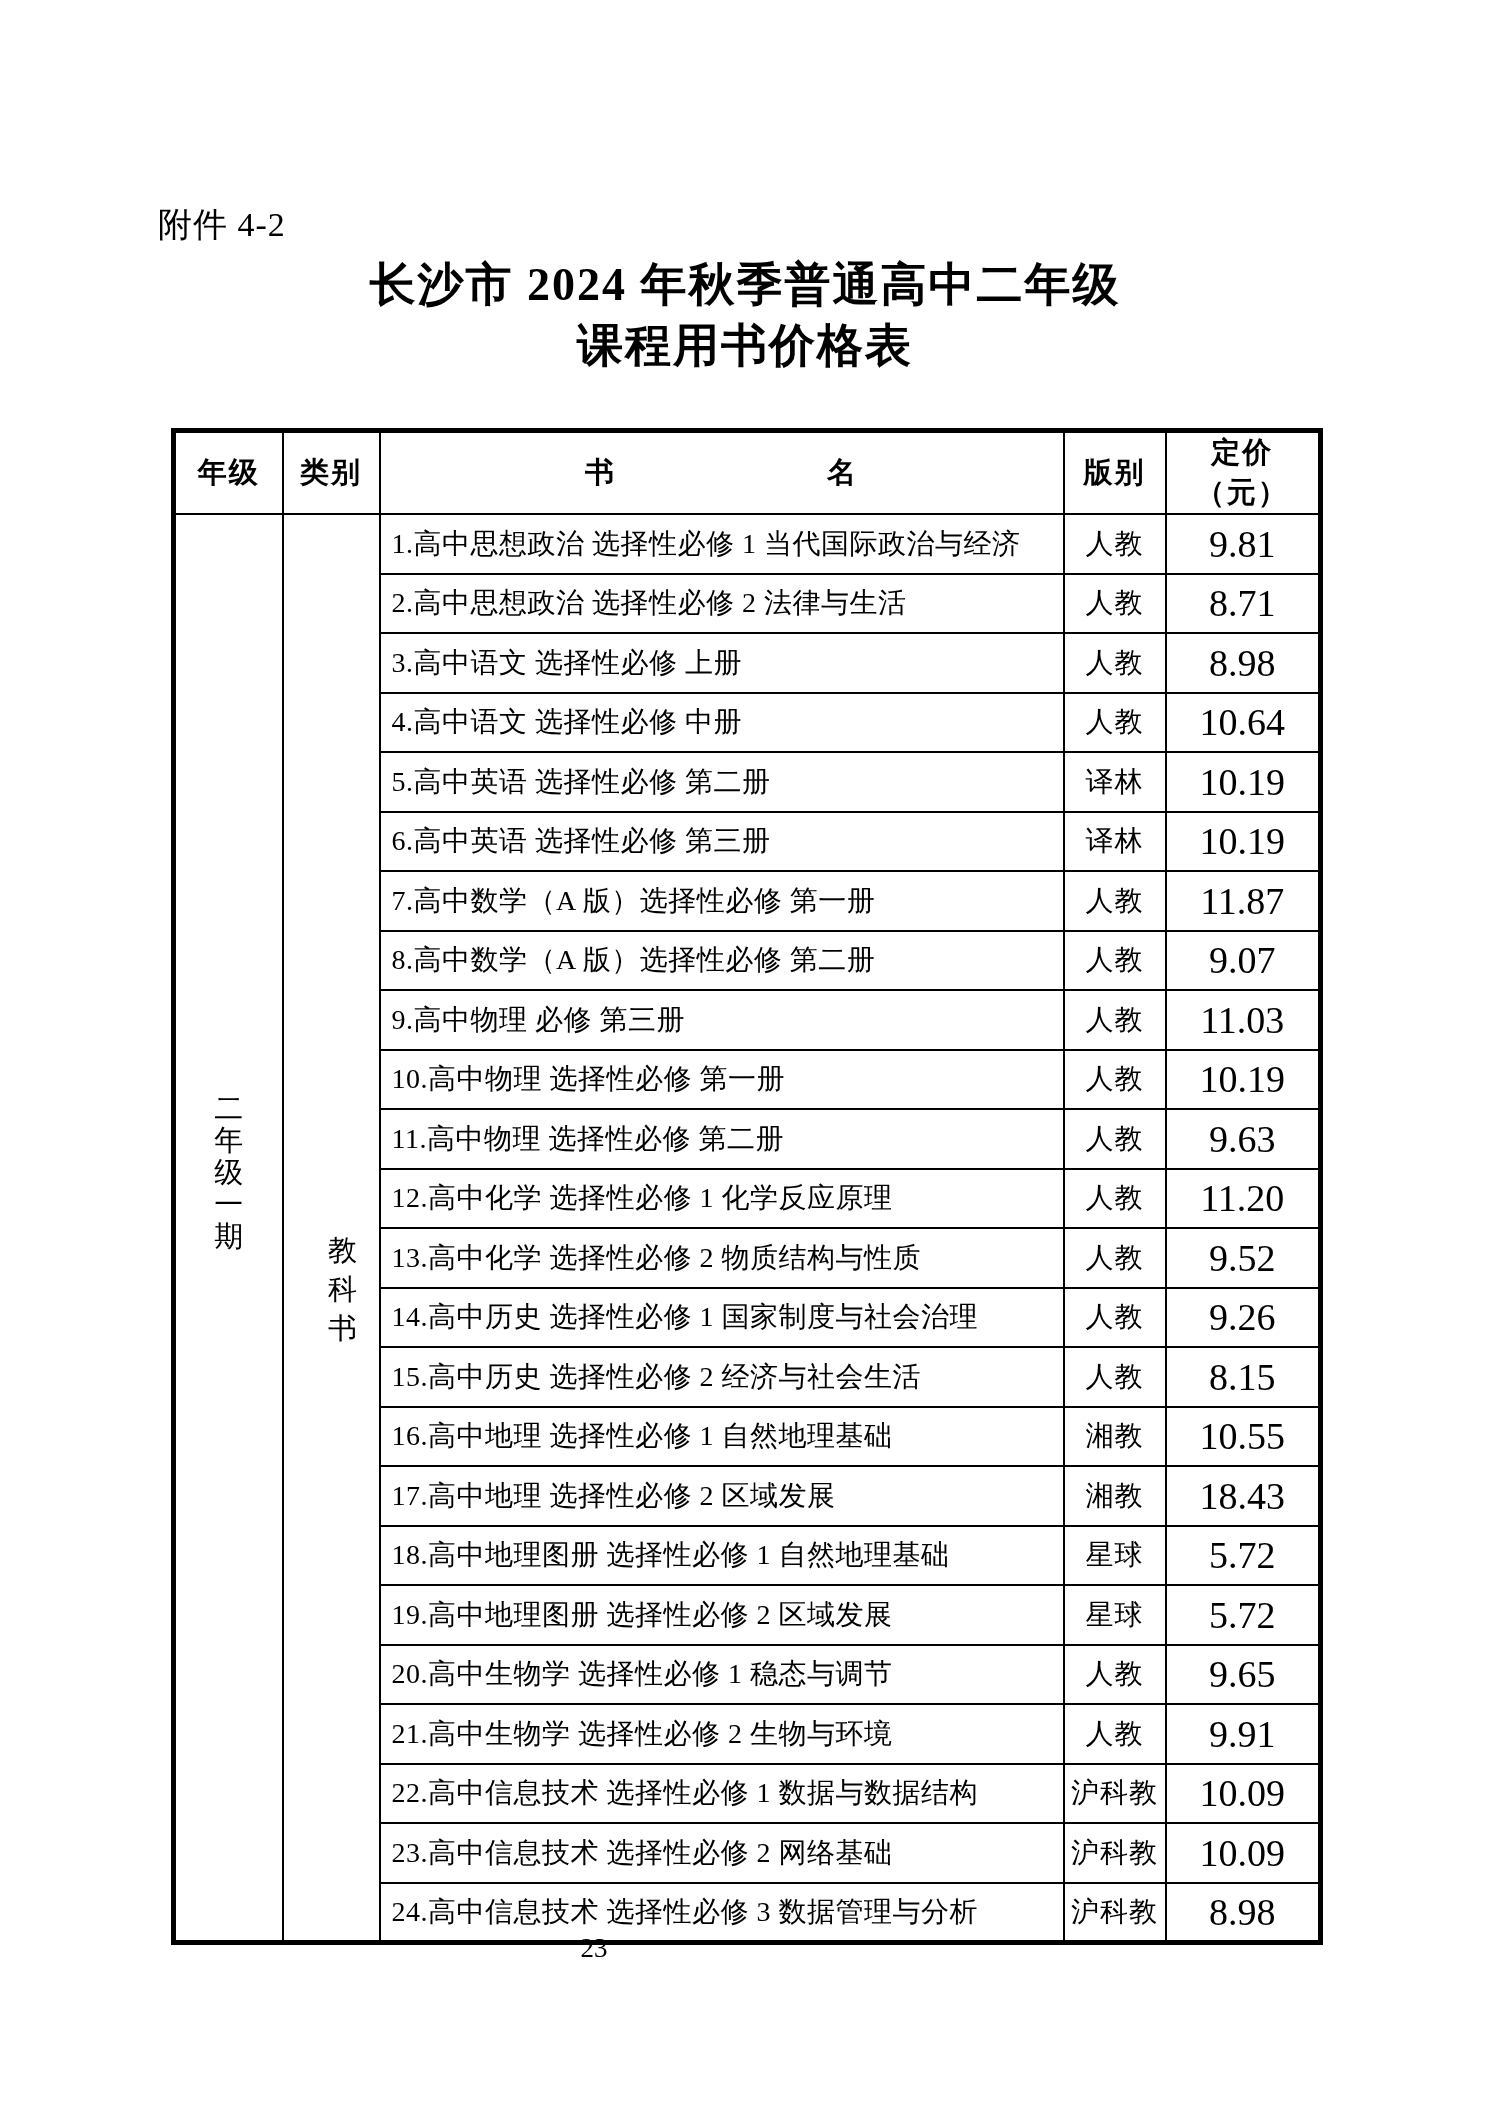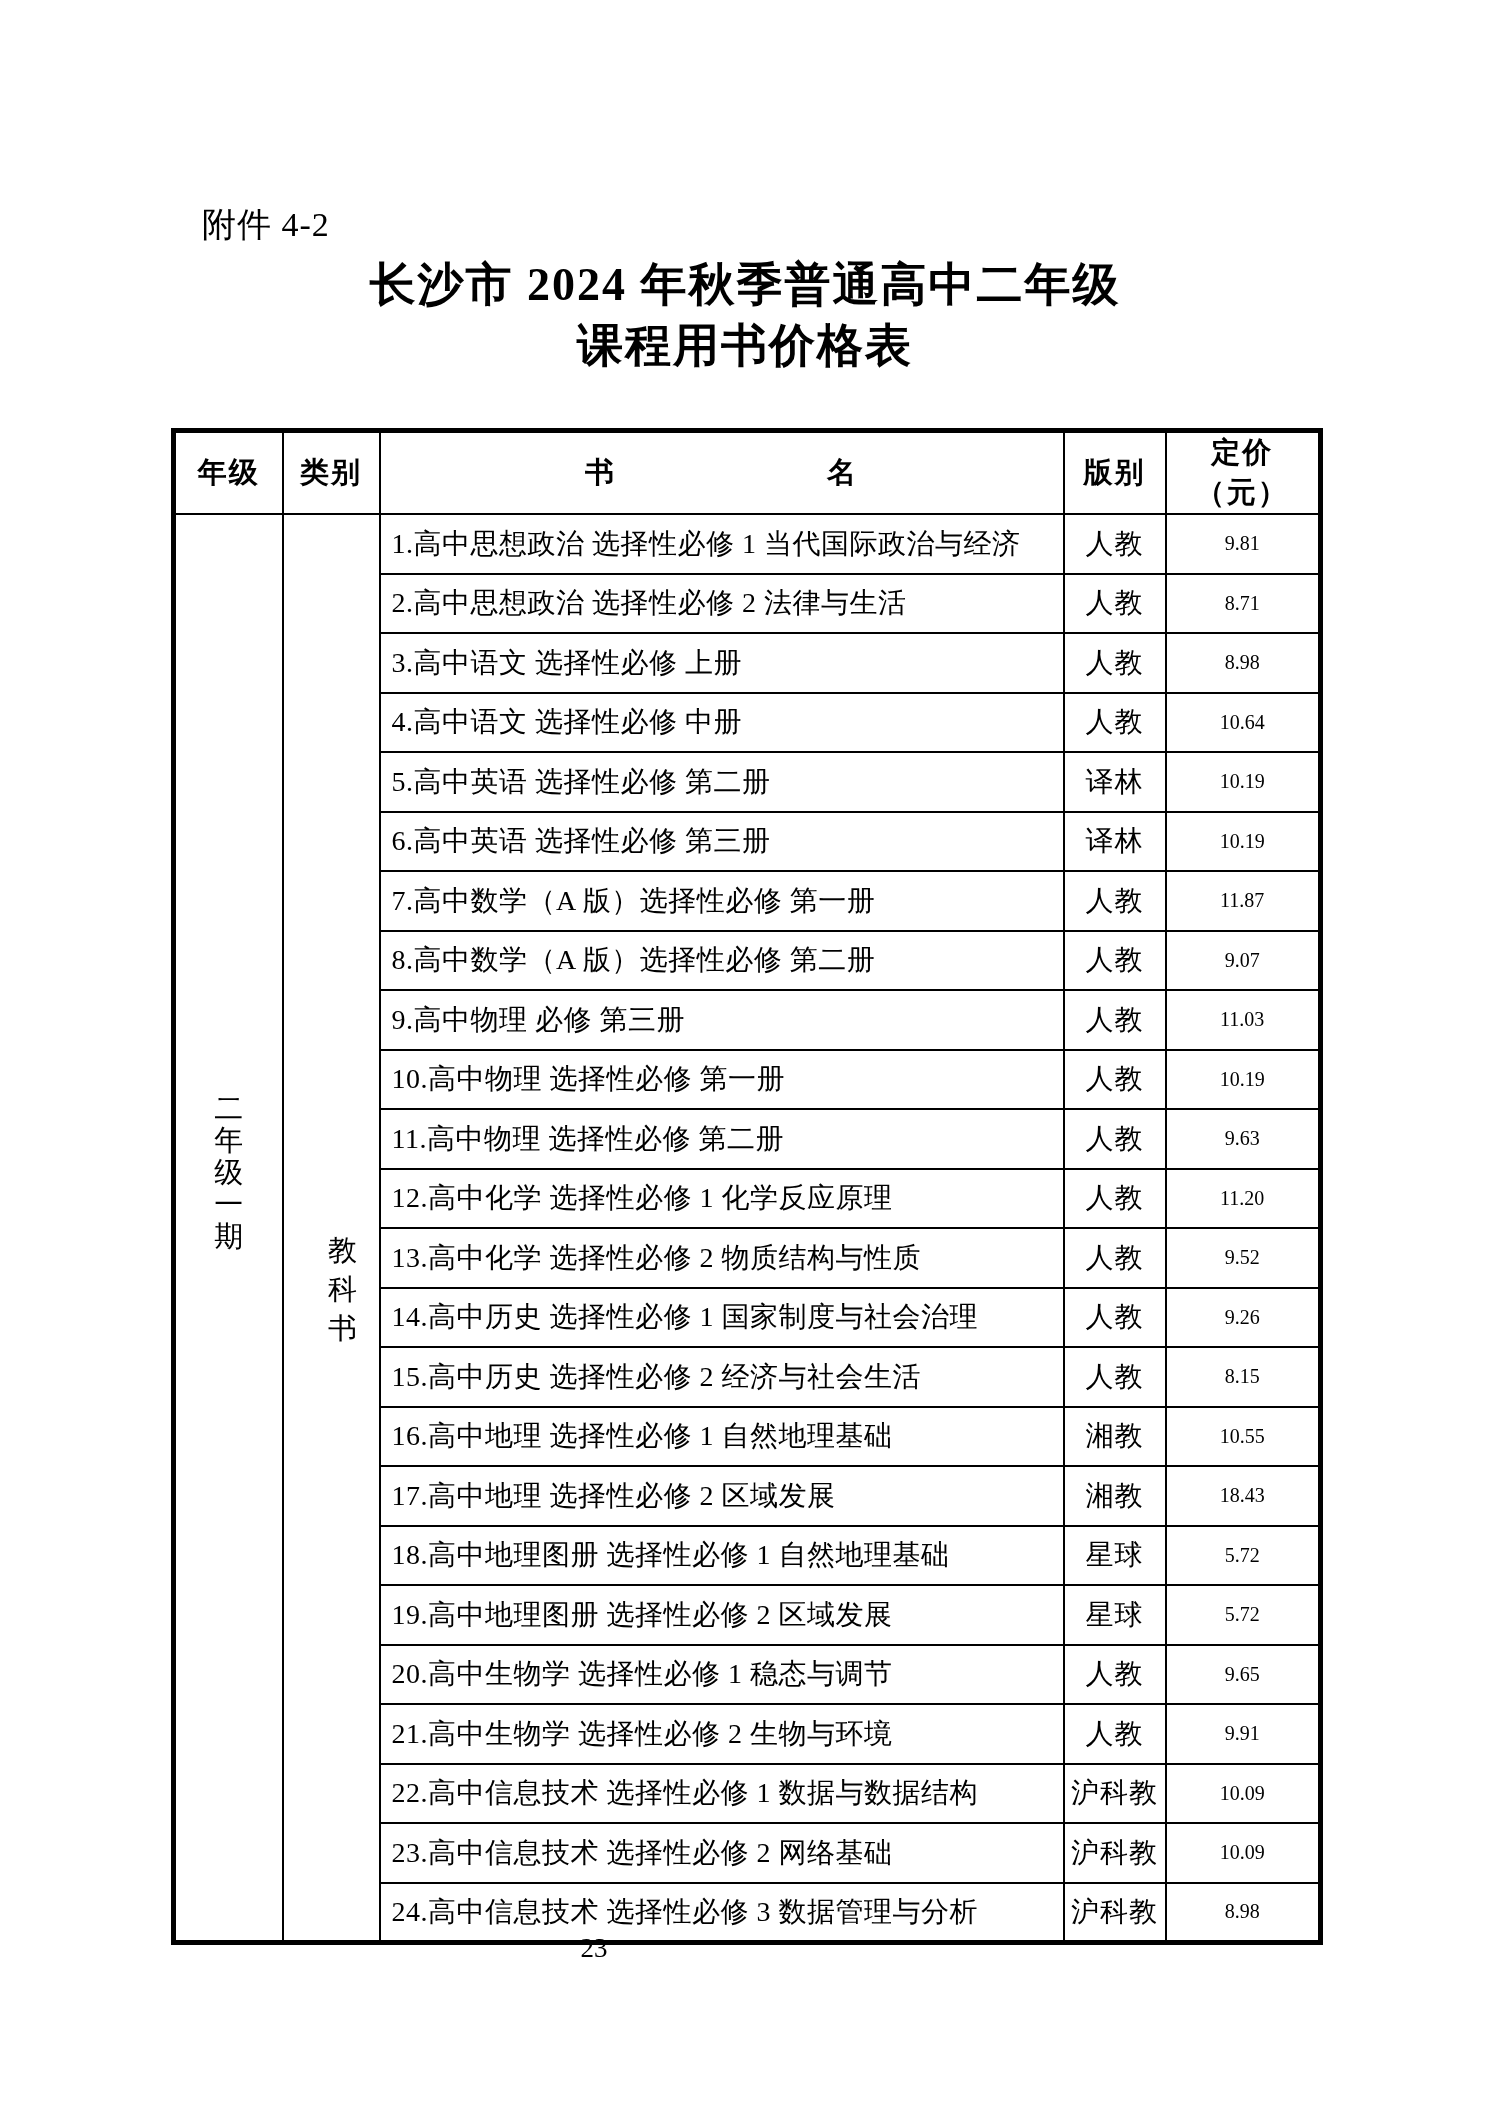--- a/index.html
+++ b/index.html
@@ -4,21 +4,21 @@
 <style>
   * { box-sizing: border-box; margin: 0; padding: 0; }
   html, body { background: #ffffff; }
   body {
     width: 1488px; height: 2104px; position: relative;
     font-family: "Liberation Serif", "DejaVu Serif", serif;
     color: #000;
   }
   .attachment {
     position: absolute; left: 158px; top: 202px;
-    font-size: 34px; letter-spacing: 1px; margin-left: 44px;
+    font-size: 34px; letter-spacing: 1px;
   }
   .doc-title {
     position: absolute; top: 254px; left: 0; width: 1490px;
     text-align: center; font-weight: bold;
     font-size: 46px; line-height: 61px; letter-spacing: 2px;
   }
   table.price-table {
     position: absolute; left: 171px; top: 428px; width: 1147px;
     border-collapse: collapse; table-layout: fixed;
     border: 5px solid #000;
@@ -30,21 +30,21 @@
   }
   .price-table thead tr { height: 54px; }
   .price-table tbody tr { height: 59.5px; }
   .price-table th { font-size: 29px; font-weight: bold; letter-spacing: 2px; }
   .book-header { display: flex; justify-content: center; gap: 211px; }
   td.bname {
     text-align: left; padding-left: 11px;
     font-size: 28px; letter-spacing: 0.5px; white-space: nowrap; border-radius: 27px;
   }
   td.pub  { font-size: 28px; letter-spacing: 1px; }
-  td.price{ font-size: 20px; }
+  td.price{ font-size: 38px; }
   .vtext {
     margin: 0 auto; width: 30px;
     word-break: break-all; line-break: anywhere;
     font-size: 29px;
   }
   .vgrade { line-height: 32px; transform: translateY(-55px); }
   .vcat   { line-height: 39px; transform: translateY(62px); margin-left: 44px; }
   .pagenum {
     position: absolute; top: 1933px; left: 0; width: 1188px;
     text-align: center; font-size: 27px;

